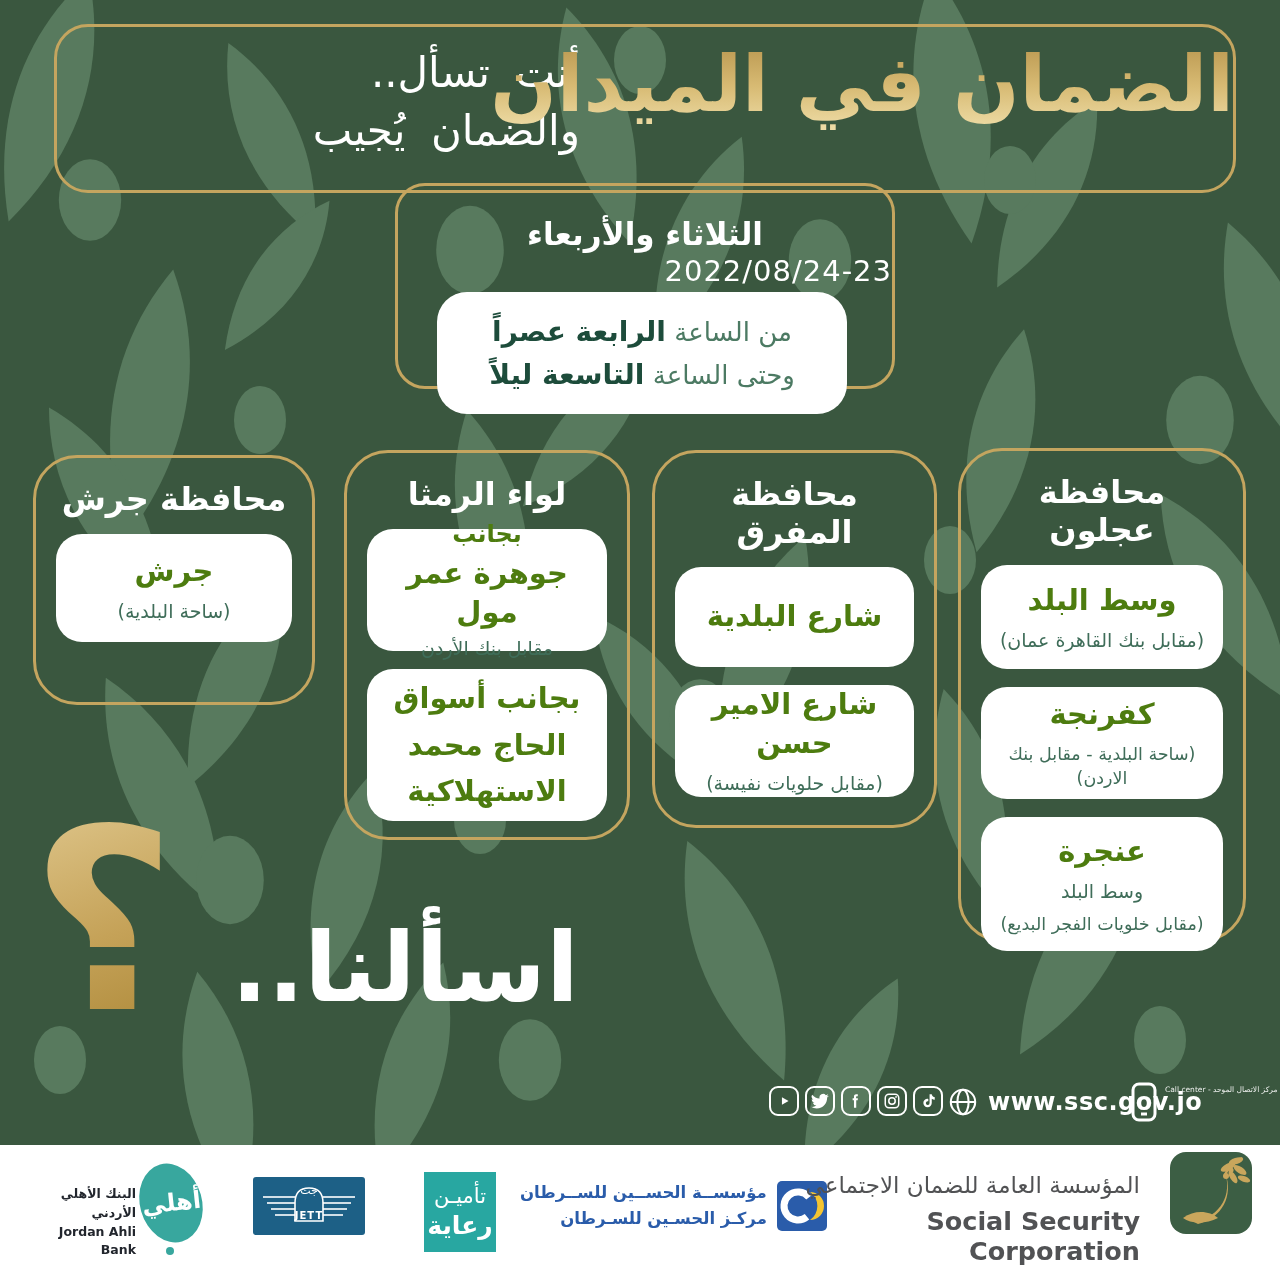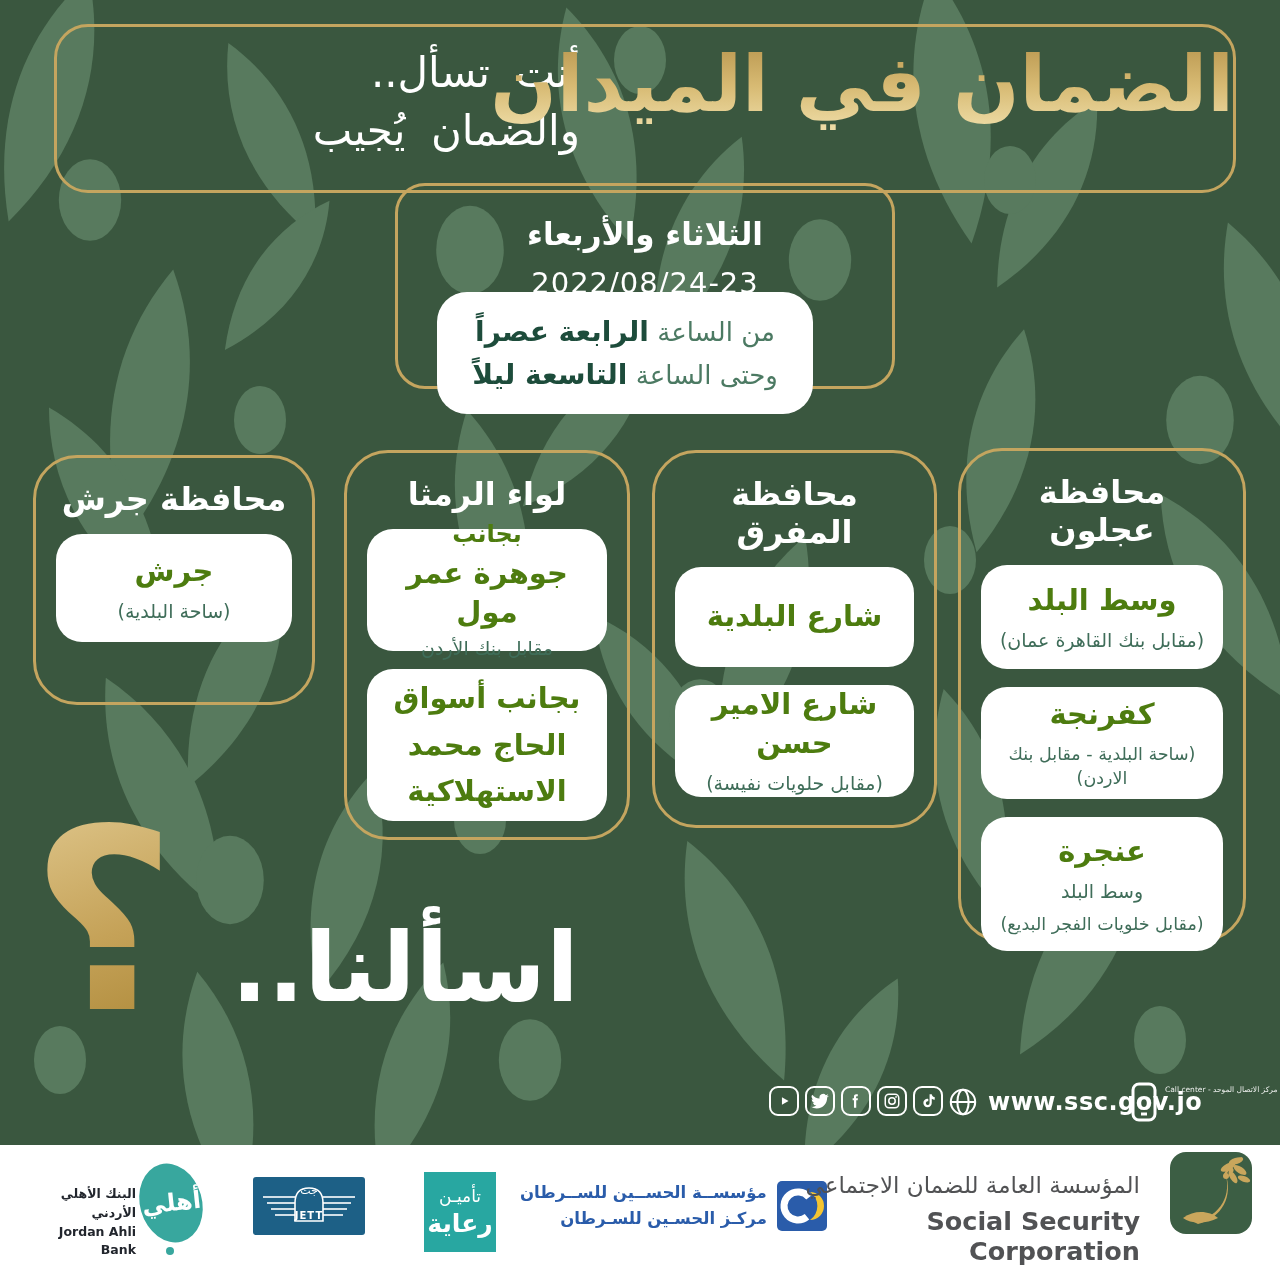--- a/index.html
+++ b/index.html
@@ -13,22 +13,22 @@
   .tagline{left:140px;top:44px;width:440px;text-align:right;direction:rtl;color:#ffffff;
            font-size:42px;line-height:1.38;font-weight:400;word-spacing:12px;z-index:3;}
   .main-title{right:46px;top:36px;font-size:78px;font-weight:700;direction:rtl;line-height:1.25;
       background:linear-gradient(180deg,#b5924a 0%,#d8bb74 52%,#f0e0ac 100%);
       -webkit-background-clip:text;background-clip:text;color:transparent;z-index:3;}
 
   
   .schedule-frame{left:395px;top:183px;width:494px;height:200px;border:3.5px solid #c4a55f;border-radius:30px;
                   text-align:center;color:#fff;z-index:2;}
   .schedule-days{margin-top:30px;font-size:31px;font-weight:700;direction:rtl;}
-  .schedule-date{margin-top:14px;font-size:29px;direction:ltr;letter-spacing:1px;}
-  .time-pill{left:437px;top:292px;width:376px;height:122px;background:#ffffff;border-radius:30px;z-index:4;
+  .schedule-date{margin-top:2px;font-size:29px;direction:ltr;letter-spacing:1px;text-align:right;}
+  .time-pill{left:437px;top:292px;width:410px;height:122px;background:#ffffff;border-radius:30px;z-index:4;
              display:flex;flex-direction:column;align-items:center;justify-content:center;gap:10px;direction:rtl;}
   .time-line{font-size:26px;color:#4c7a63;white-space:nowrap;}
   .time-line b{font-size:28px;color:#1d4c3b;font-weight:700;}
 
   
   .col{border:3px solid #c4a55f;border-radius:44px;display:flex;flex-direction:column;align-items:center;
        padding:14px 20px 20px;box-sizing:border-box;z-index:2;}
   .col-title{color:#ffffff;font-size:32px;font-weight:700;direction:rtl;margin:8px 0 16px;text-align:center;}
   .site-card{width:100%;background:#ffffff;border-radius:26px;display:flex;flex-direction:column;
              align-items:center;justify-content:center;gap:7px;direction:rtl;text-align:center;
@@ -66,21 +66,21 @@
              font-weight:700;line-height:1.5;}
   .ahli-blob{left:140px;top:18px;width:62px;height:80px;background:#38a79e;border-radius:50%;
              transform:rotate(-16deg);display:flex;align-items:center;justify-content:center;}
   .ahli-blob span{color:#fff;font-size:24px;font-weight:700;transform:rotate(10deg);direction:rtl;}
   .ahli-dot{left:166px;top:102px;width:8px;height:8px;border-radius:50%;background:#38a79e;}
   .jett-box{left:253px;top:32px;width:112px;height:58px;background:#1d6086;border-radius:3px;}
   .jett-ar{position:absolute;left:0;top:7px;width:112px;text-align:center;color:#fff;font-size:11px;direction:rtl;}
   .jett-en{position:absolute;left:0;top:33px;width:112px;text-align:center;color:#fff;font-size:10px;font-weight:700;letter-spacing:1px;}
   .raya-box{left:424px;top:27px;width:72px;height:80px;background:#28a7a1;display:flex;flex-direction:column;
             align-items:center;justify-content:center;gap:3px;color:#fff;direction:rtl;}
-  .raya-1{font-size:17px;}
+  .raya-1{font-size:21px;}
   .raya-2{font-size:25px;font-weight:700;}
   .khcf{left:520px;top:35px;display:flex;align-items:flex-end;gap:10px;direction:rtl;}
   .khcf-logo{width:50px;height:50px;background:#2a5caa;border-radius:5px;position:relative;overflow:hidden;flex:none;}
   .khcf-text{color:#2a5caa;font-size:16.5px;font-weight:700;line-height:1.55;text-align:right;white-space:nowrap;}
   .ssc-text{left:790px;top:27px;width:350px;text-align:right;color:#515254;direction:rtl;}
   .ssc-ar{font-size:23px;font-weight:500;}
   .ssc-en{font-size:25.5px;font-weight:700;direction:ltr;margin-top:8px;}
   .ssc-logo{left:1170px;top:7px;width:82px;height:82px;background:#3c5e44;border-radius:16px;
             display:flex;align-items:center;justify-content:center;}
 </style>

